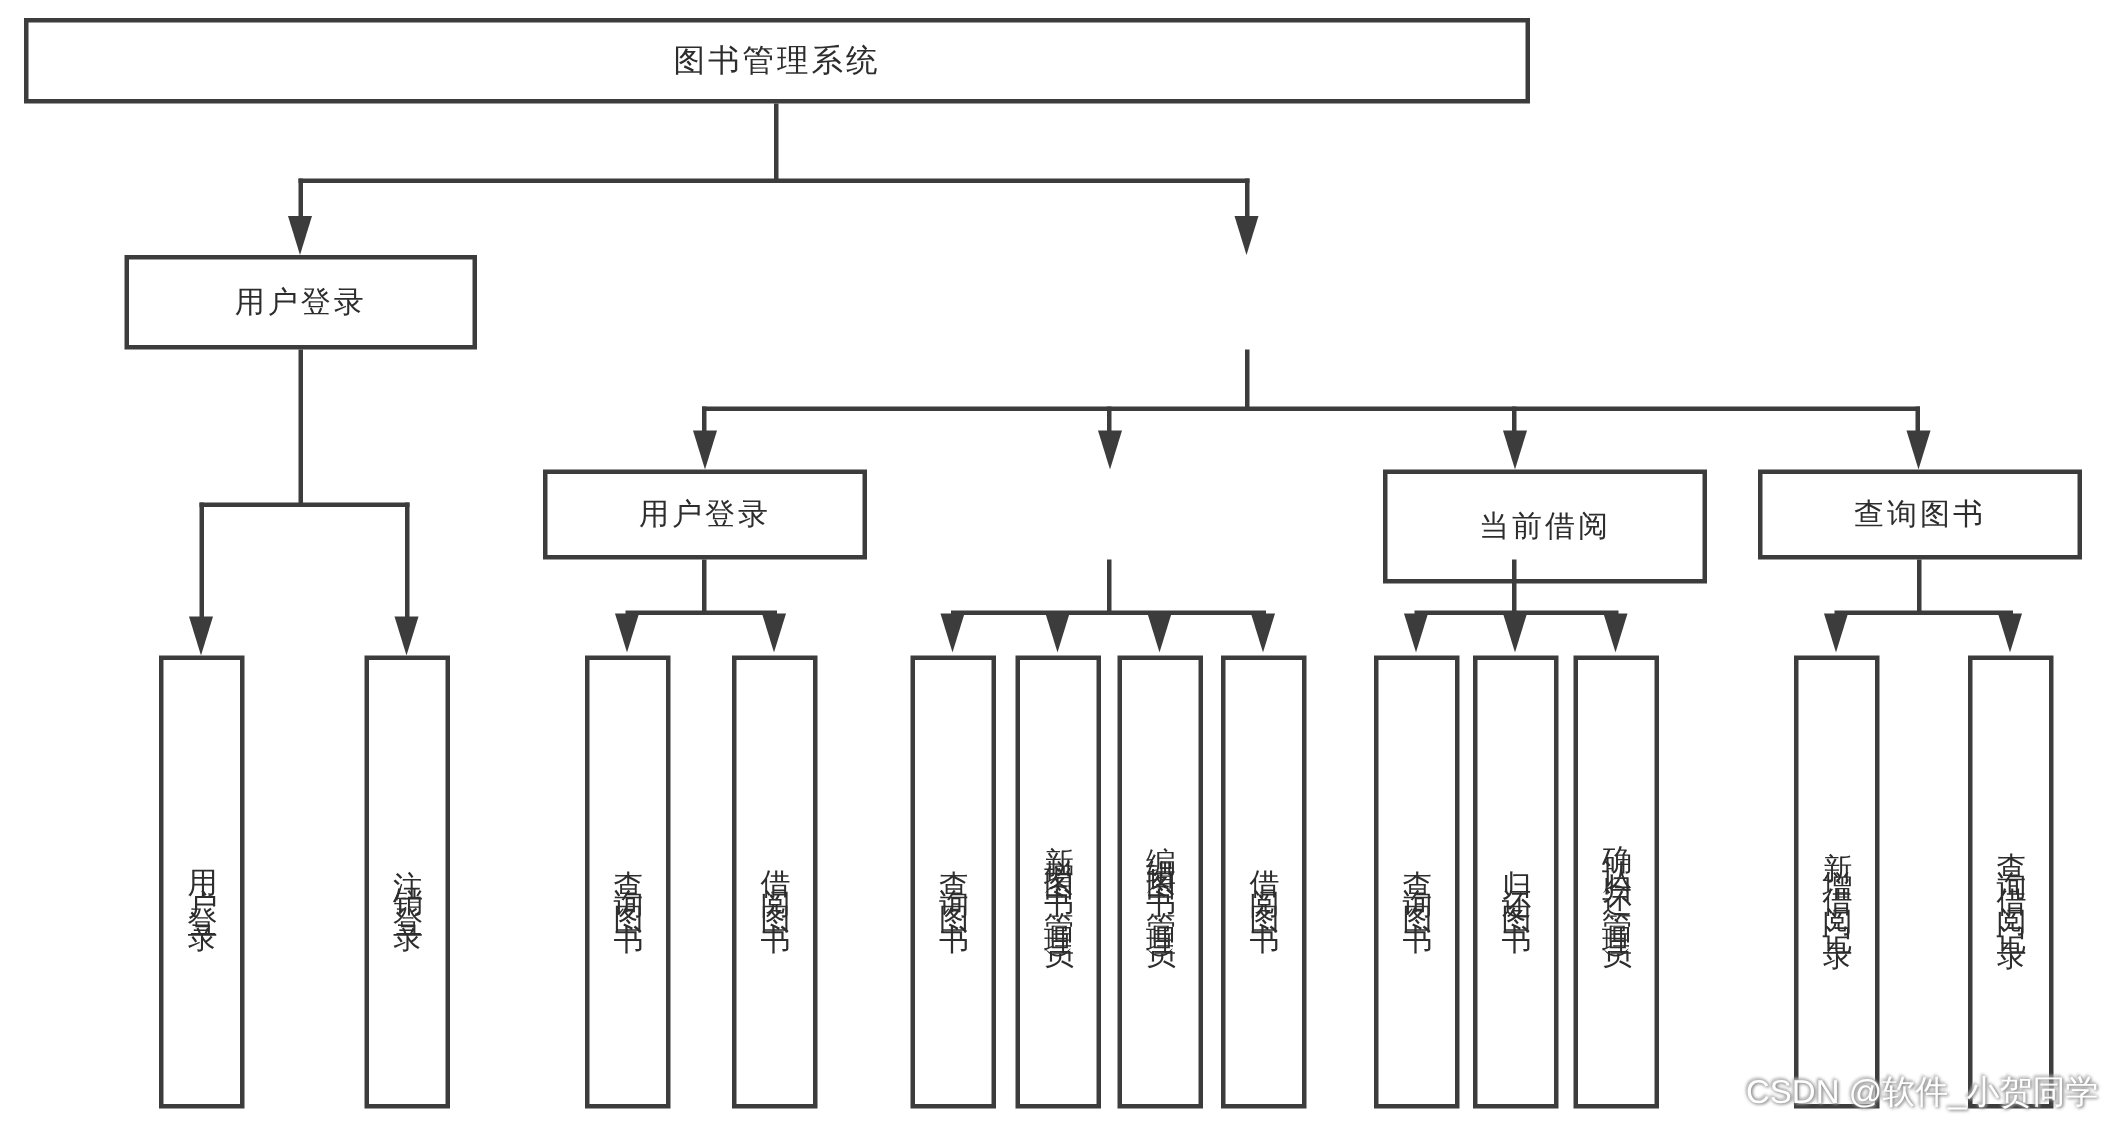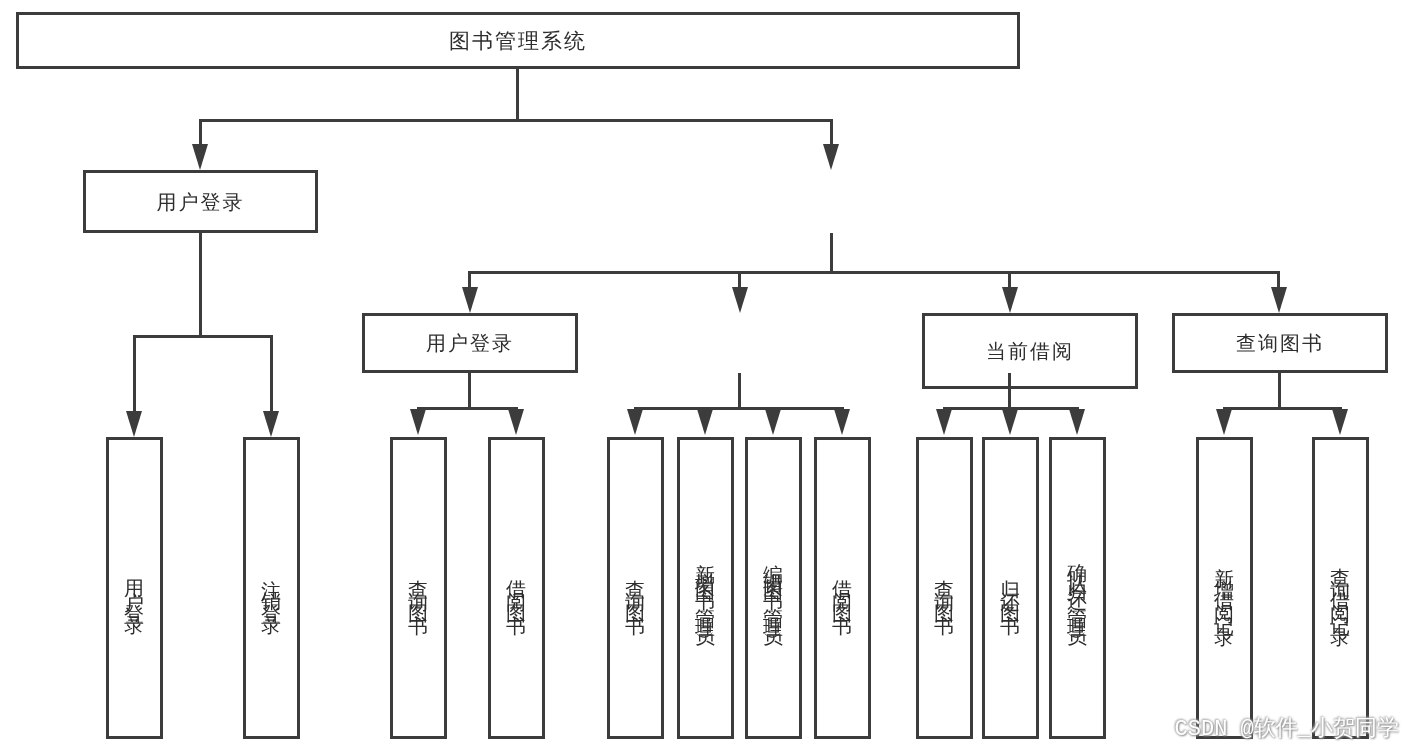--- a/index.html
+++ b/index.html
@@ -56,21 +56,20 @@
     border-top: 26px solid #3c3c3c;
   }
   .watermark {
     position: absolute;
     right: 6px;
     bottom: 4px;
     font-size: 22px;
     color: #ffffff;
     text-shadow: 1px 1px 2px #8f8f8f, -1px -1px 2px #b5b5b5, 0 0 3px #9a9a9a;
     white-space: nowrap;
-    font-family: Liberation Mono, monospace;
   }
 </style>
 </head>
 <body>
 
 <div id="canvas">
 
   <div class="box root" style="left:16px; top:12px; width:1004px; height:57px">
     <span>图书管理系统</span>
   </div>

